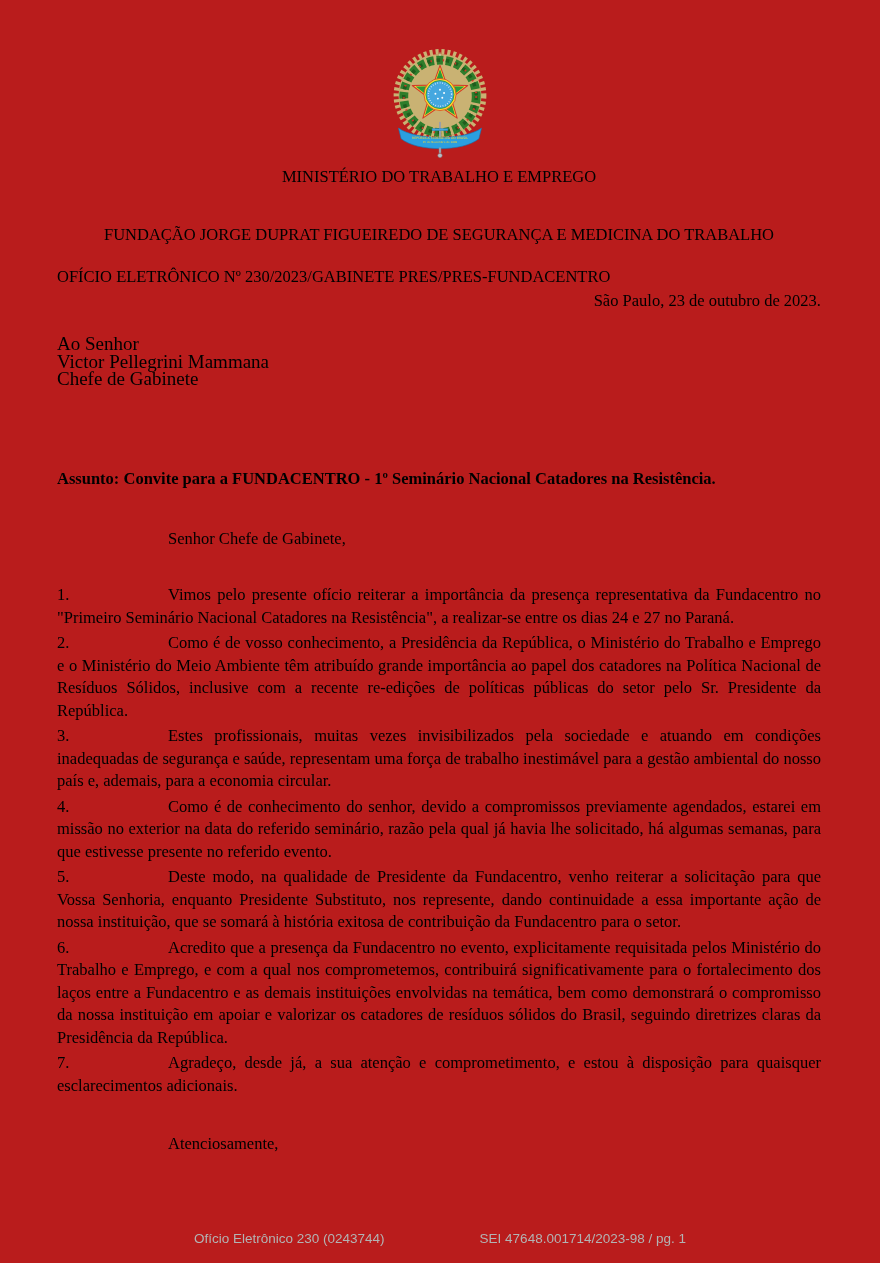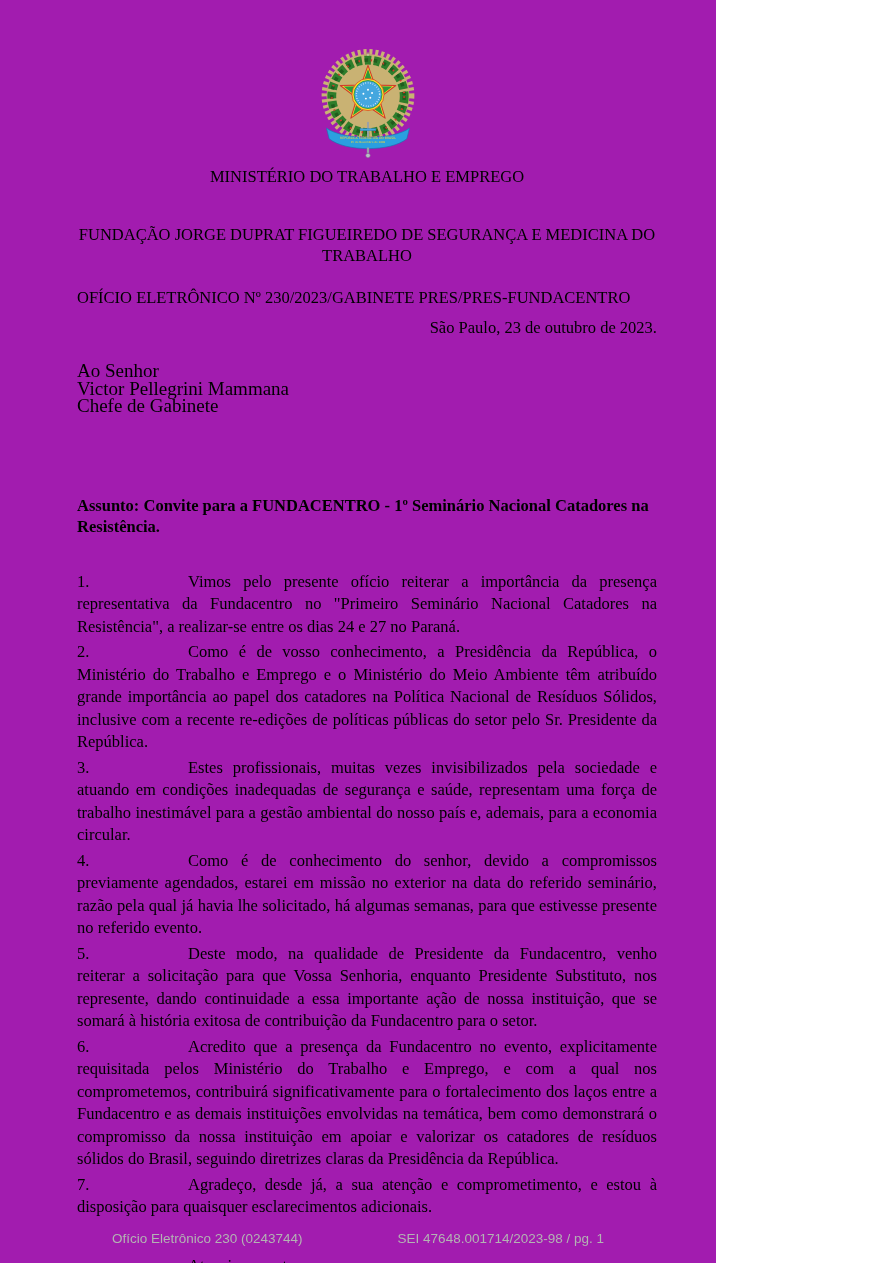--- a/index.html
+++ b/index.html
@@ -1,35 +1,34 @@
 <!DOCTYPE html>
 <html lang="pt-BR"><head>
 <meta charset="utf-8">
 <style>
   * { margin:0; padding:0; box-sizing:border-box; }
   html,body { background:#ffffff; }
   .page {
     position:relative;
-    width:716px; height:1263px;
-    background:#a21caf;
+    width:880px; height:1263px;
+    background:#b91c1c;
     font-family:"Liberation Serif", serif;
     color:#000000;
     overflow:hidden;
-    padding-left:20px;
   }
   .content { padding:0 59px 0 57px; }
 
   .arms { display:block; margin:44px auto 0 auto; width:106px; height:117px; }
 
   .hline { text-align:center; font-size:16.5px; line-height:21px;margin-top:37px; }
   .hline.first { margin-top:5px; }
 
   .oficio-number { margin-top:21px; font-size:16.5px; line-height:21px; text-align:left; }
 
-  .date-line { margin-top:9px; font-size:16.5px; line-height:21px; text-align:right; }
+  .date-line { margin-top:3px; font-size:16.5px; line-height:21px; text-align:right; }
 
   .recipient { margin-top:24px; font-size:19px; line-height:17.5px; }
 
   .subject { margin-top:80px; font-size:16.5px; line-height:21px; font-weight:bold; }
 
   .greeting { margin-top:39px; font-size:16.5px; line-height:22.5px; text-indent:111px; }
 
   .body-block { margin-top:34px; }
   .para {
     position:relative;
@@ -103,20 +102,21 @@
     <div class="date-line">São Paulo, 23 de outubro de 2023.</div>
 
     <div class="recipient">
       <div>Ao Senhor</div>
       <div>Victor Pellegrini Mammana</div>
       <div>Chefe de Gabinete</div>
     </div>
 
     <div class="subject">Assunto: Convite para a FUNDACENTRO - 1º Seminário Nacional Catadores na Resistência.</div>
 
+    <div class="greeting">Senhor Chefe de Gabinete,</div>
 
     <div class="body-block">
       <p class="para"><span class="pnum">1.</span><span>Vimos pelo presente ofício reiterar a importância da presença representativa da Fundacentro no "Primeiro Seminário Nacional Catadores na Resistência", a realizar-se entre os dias 24 e 27 no Paraná.</span></p>
       <p class="para"><span class="pnum">2.</span><span>Como é de vosso conhecimento, a Presidência da República, o Ministério do Trabalho e Emprego e o Ministério do Meio Ambiente têm atribuído grande importância ao papel dos catadores na Política Nacional de Resíduos Sólidos, inclusive com a recente re-edições de políticas públicas do setor pelo Sr. Presidente da República.</span></p>
       <p class="para"><span class="pnum">3.</span><span>Estes profissionais, muitas vezes invisibilizados pela sociedade e atuando em condições inadequadas de segurança e saúde, representam uma força de trabalho inestimável para a gestão ambiental do nosso país e, ademais, para a economia circular.</span></p>
       <p class="para"><span class="pnum">4.</span><span>Como é de conhecimento do senhor, devido a compromissos previamente agendados, estarei em missão no exterior na data do referido seminário, razão pela qual já havia lhe solicitado, há algumas semanas, para que estivesse presente no referido evento.</span></p>
       <p class="para"><span class="pnum">5.</span><span>Deste modo, na qualidade de Presidente da Fundacentro, venho reiterar a solicitação para que Vossa Senhoria, enquanto Presidente Substituto, nos represente, dando continuidade a essa importante ação de nossa instituição, que se somará à história exitosa de contribuição da Fundacentro para o setor.</span></p>
       <p class="para"><span class="pnum">6.</span><span>Acredito que a presença da Fundacentro no evento, explicitamente requisitada pelos Ministério do Trabalho e Emprego, e com a qual nos comprometemos, contribuirá significativamente para o fortalecimento dos laços entre a Fundacentro e as demais instituições envolvidas na temática, bem como demonstrará o compromisso da nossa instituição em apoiar e valorizar os catadores de resíduos sólidos do Brasil, seguindo diretrizes claras da Presidência da República.</span></p>
       <p class="para"><span class="pnum">7.</span><span>Agradeço, desde já, a sua atenção e comprometimento, e estou à disposição para quaisquer esclarecimentos adicionais.</span></p>
     </div>

